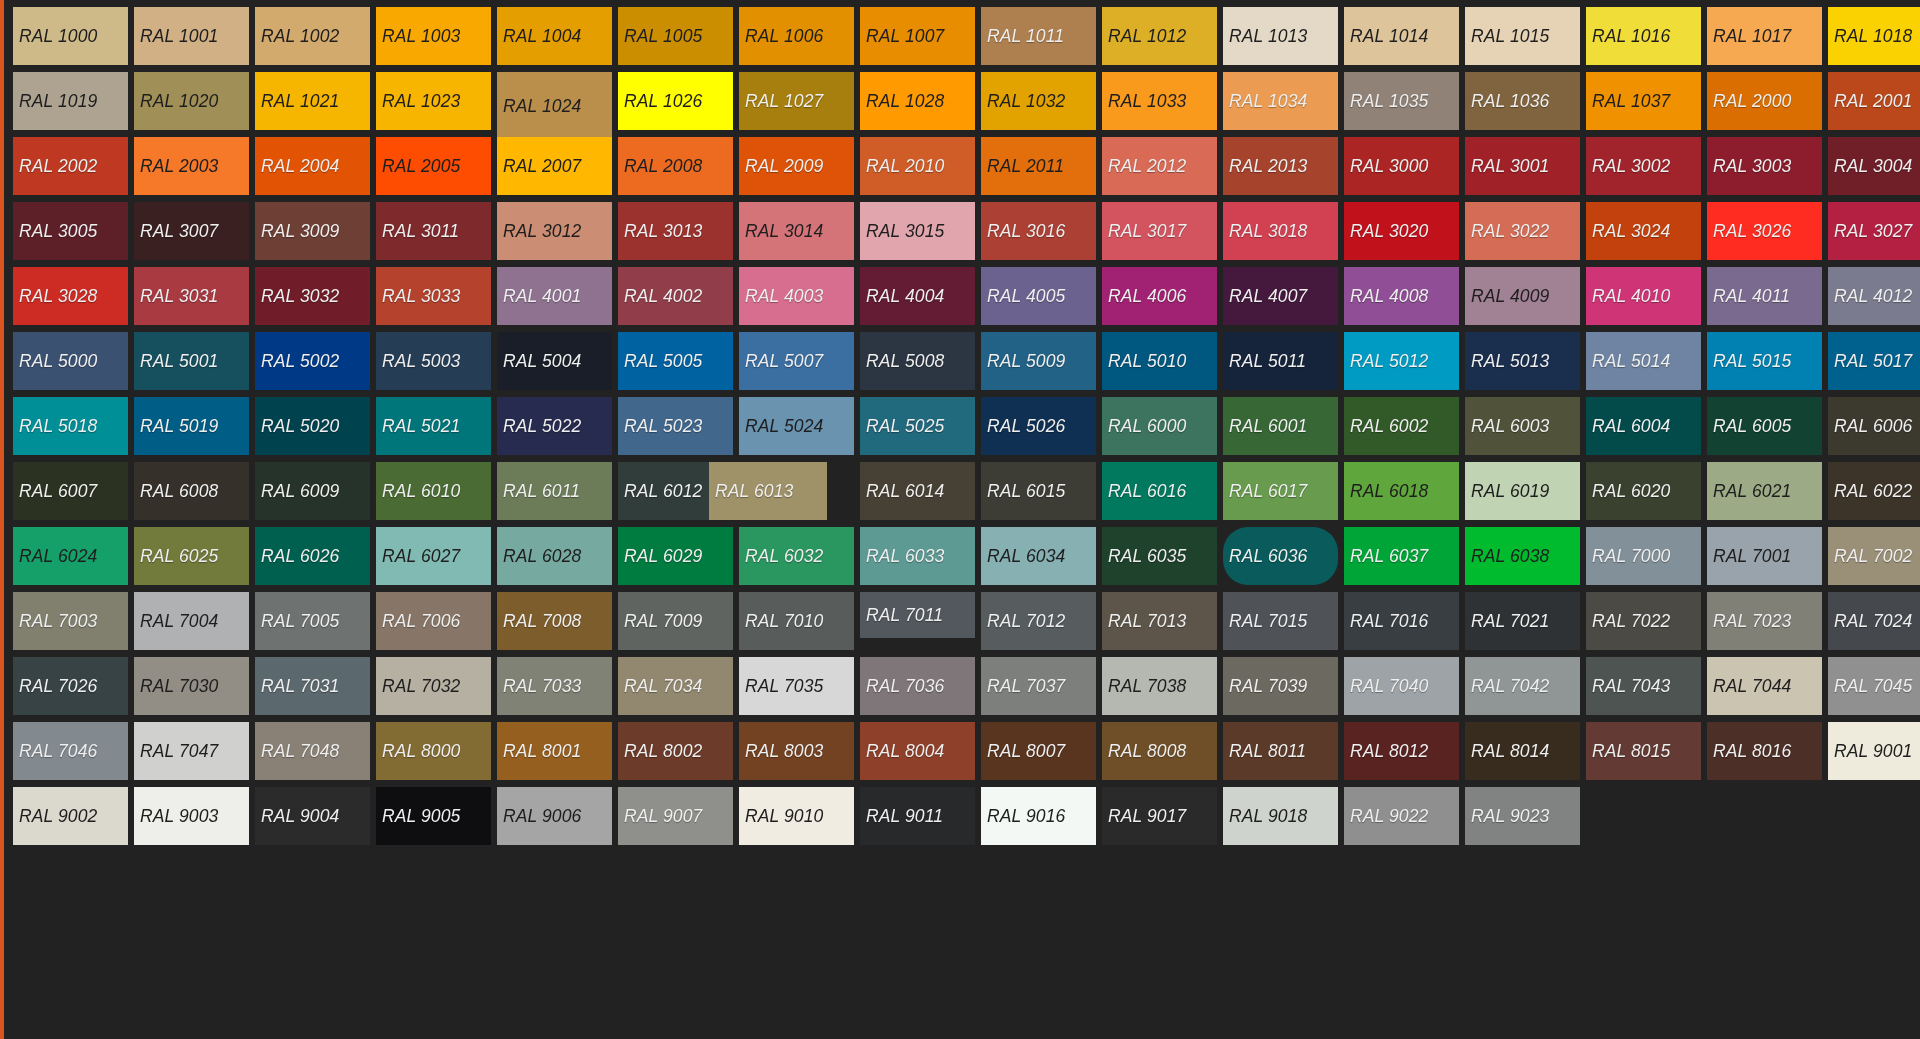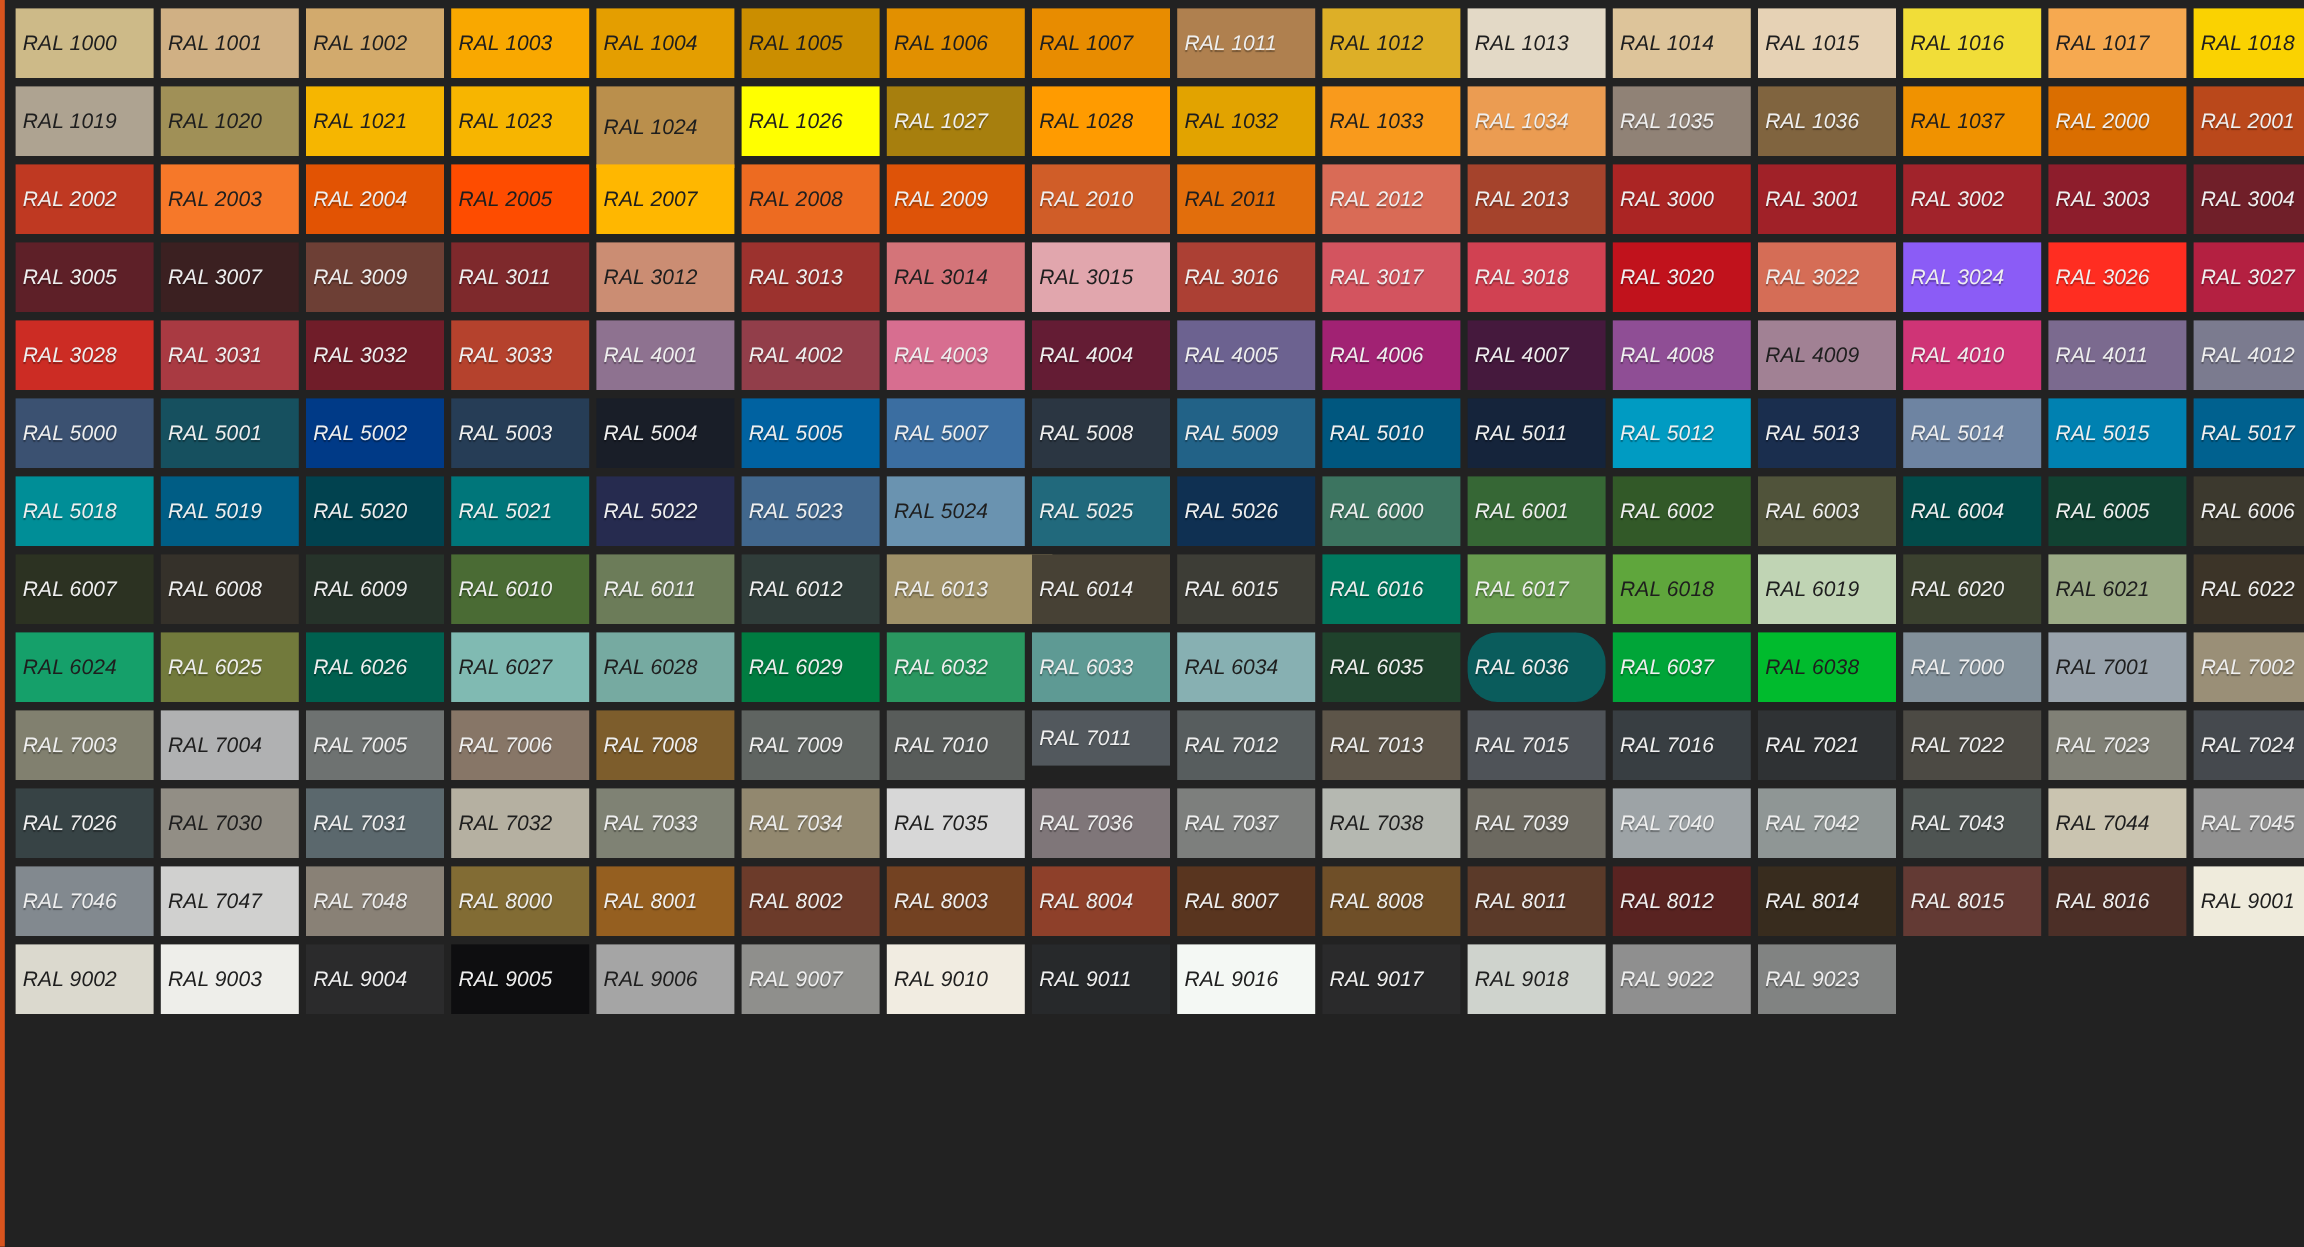--- a/index.html
+++ b/index.html
@@ -239,21 +239,21 @@
       </div>
       <div class="swatch" title="RAL 3018 #d14152" style="left: 1210px; top: 195px; width: 115px; height: 58px; background: rgb(209, 65, 82);">
         <span class="swatch-label lt">RAL 3018</span>
       </div>
       <div class="swatch" title="RAL 3020 #c1121c" style="left: 1331px; top: 195px; width: 115px; height: 58px; background: rgb(193, 18, 28);">
         <span class="swatch-label lt">RAL 3020</span>
       </div>
       <div class="swatch" title="RAL 3022 #d56d56" style="left: 1452px; top: 195px; width: 115px; height: 58px; background: rgb(213, 109, 86);">
         <span class="swatch-label lt">RAL 3022</span>
       </div>
-      <div class="swatch" title="RAL 3024 #f62f36" style="left: 1573px; top: 195px; width: 115px; height: 58px; background: #8b5cf6;">
+      <div class="swatch" title="RAL 3024 #f62f36" style="left: 1573px; top: 195px; width: 115px; height: 58px; background: #c2410c;">
         <span class="swatch-label lt">RAL 3024</span>
       </div>
       <div class="swatch" title="RAL 3026 #ff2d21" style="left: 1694px; top: 195px; width: 115px; height: 58px; background: rgb(255, 45, 33);">
         <span class="swatch-label lt">RAL 3026</span>
       </div>
       <div class="swatch" title="RAL 3027 #b42041" style="left: 1815px; top: 195px; width: 115px; height: 58px; background: rgb(180, 32, 65);">
         <span class="swatch-label lt">RAL 3027</span>
       </div>
       <div class="swatch" title="RAL 3028 #cc2c24" style="left: 0px; top: 260px; width: 115px; height: 58px; background: rgb(204, 44, 36);">
         <span class="swatch-label lt">RAL 3028</span>
@@ -410,21 +410,21 @@
       </div>
       <div class="swatch" title="RAL 6010 #4a6b34" style="left: 363px; top: 455px; width: 115px; height: 58px; background: rgb(74, 107, 52);">
         <span class="swatch-label lt">RAL 6010</span>
       </div>
       <div class="swatch" title="RAL 6011 #6c7c59" style="left: 484px; top: 455px; width: 115px; height: 58px; background: rgb(108, 124, 89);">
         <span class="swatch-label lt">RAL 6011</span>
       </div>
       <div class="swatch" title="RAL 6012 #303d3a" style="left: 605px; top: 455px; width: 115px; height: 58px; background: rgb(48, 61, 58);">
         <span class="swatch-label lt">RAL 6012</span>
       </div>
-      <div class="swatch" title="RAL 6013 #9f9168" style="left: 726px; top: 455px; width: 138px; height: 58px; background: rgb(159, 145, 104);">
+      <div class="swatch" title="RAL 6013 #9f9168" style="left: 696px; top: 455px; width: 118px; height: 58px; background: rgb(159, 145, 104);">
         <span class="swatch-label lt">RAL 6013</span>
       </div>
       <div class="swatch" title="RAL 6014 #474135" style="left: 847px; top: 455px; width: 115px; height: 58px; background: rgb(71, 65, 53);">
         <span class="swatch-label lt">RAL 6014</span>
       </div>
       <div class="swatch" title="RAL 6015 #3d3d36" style="left: 968px; top: 455px; width: 115px; height: 58px; background: rgb(61, 61, 54);">
         <span class="swatch-label lt">RAL 6015</span>
       </div>
       <div class="swatch" title="RAL 6016 #00795f" style="left: 1089px; top: 455px; width: 115px; height: 58px; background: rgb(0, 121, 95);">
         <span class="swatch-label lt">RAL 6016</span>

